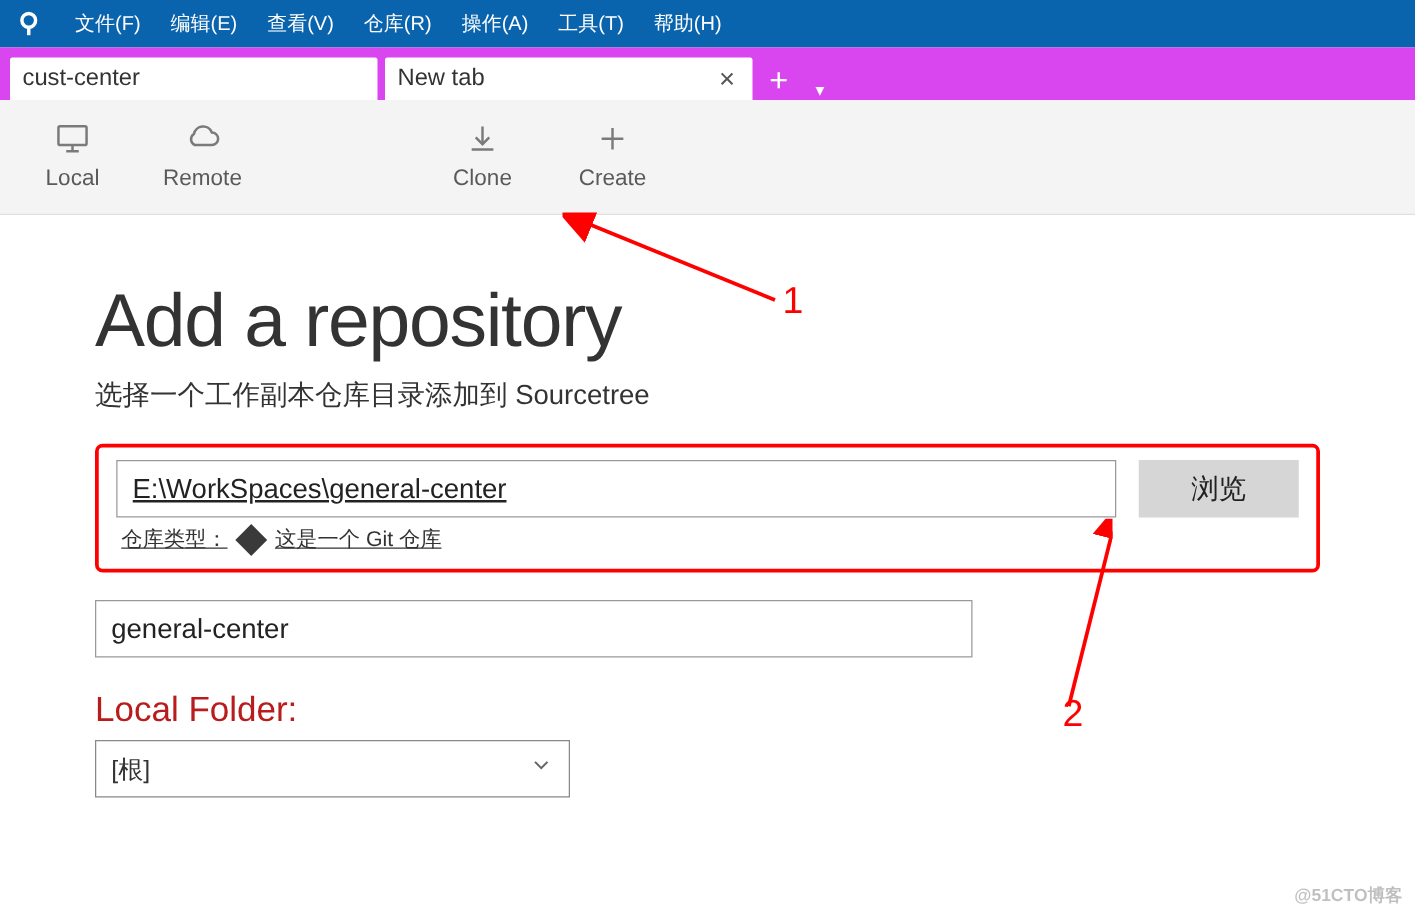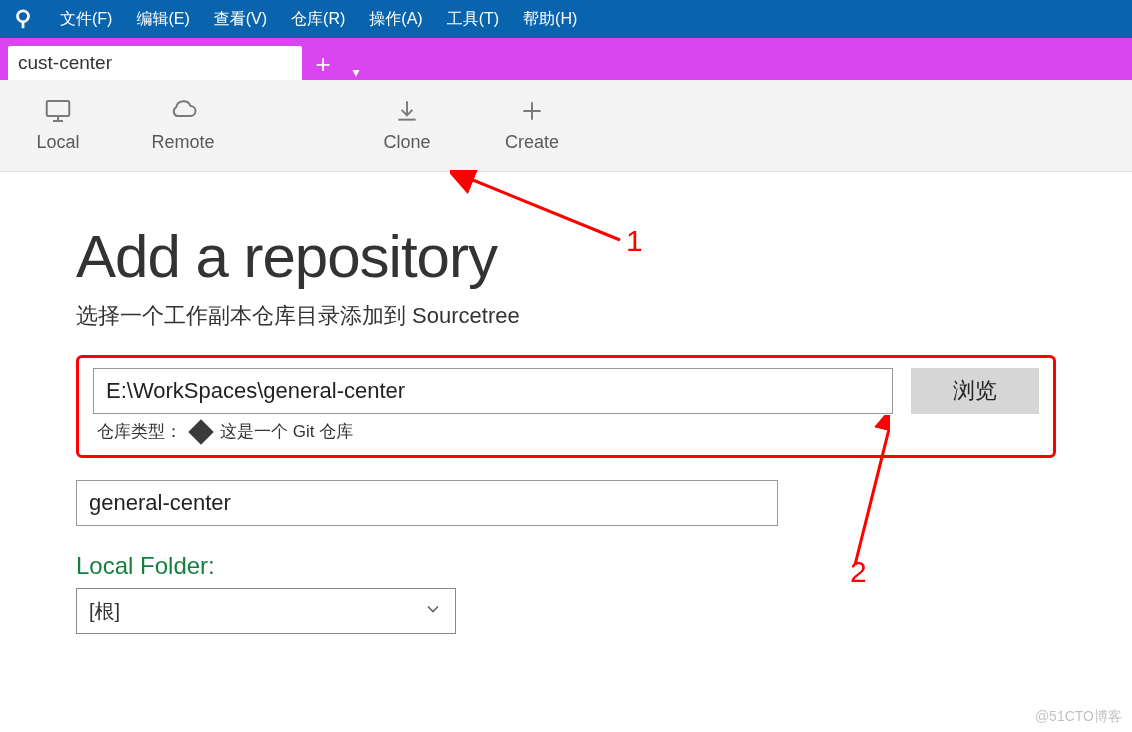--- a/index.html
+++ b/index.html
@@ -9,51 +9,51 @@
 .app-icon { width: 22px; height: 22px; margin: 0 14px 0 4px; display: flex; align-items: center; justify-content: center; }
 .menubar .menu-item { padding: 0 12px; cursor: pointer; height: 38px; display: flex; align-items: center; }
 
 .tabbar { background: #d946ef; height: 42px; display: flex; align-items: flex-end; padding: 0 8px 0 8px; gap: 6px; }
 .tab { background: #fff; height: 34px; min-width: 294px; display: flex; align-items: center; padding: 0 10px; font-size: 19px; color: #333; border-radius: 2px 2px 0 0; position: relative; }
 .tab .close { margin-left: auto; font-size: 22px; color: #555; cursor: pointer; padding: 0 4px; }
 .tab-add { color: #fff; font-size: 26px; width: 30px; text-align: center; cursor: pointer; }
 .tab-dropdown { color: #fff; font-size: 14px; width: 24px; text-align: center; cursor: pointer; }
 
 .toolbar { background: #f4f4f4; height: 92px; display: flex; align-items: center; padding: 0 6px; border-bottom: 1px solid #e0e0e0; }
-.tool-group { display: flex; gap: 21px; }
+.tool-group { display: flex; }
 .tool-spacer { width: 120px; }
 .tool-btn { display: flex; flex-direction: column; align-items: center; justify-content: center; width: 104px; height: 90px; color: #5a5a5a; font-size: 18px; cursor: pointer; border-bottom: 3px solid transparent; }
 .tool-btn.active { color: #0078d4; border-bottom-color: #0078d4; }
 .tool-btn .ico { width: 30px; height: 30px; margin-bottom: 6px; display: flex; align-items: center; justify-content: center; }
 
 .content { padding: 50px 76px 0 76px; position: relative; }
 .page-title { font-size: 60px; font-weight: 300; color: #333; letter-spacing: -1px; }
 .page-subtitle { font-size: 22px; color: #333; margin-top: 10px; }
 
 .highlight-box { border: 3px solid #ff0000; border-radius: 6px; padding: 10px 14px 12px 14px; margin-top: 24px; display: flex; flex-direction: column; gap: 6px; }
 .row-flex { display: flex; gap: 18px; align-items: center; }
-.path-input { flex: 1; height: 46px; border: 1px solid #999; font-size: 22px; padding: 0 12px; color: #222; }
+.path-input { flex: 1; height: 46px; border: 1px solid #999; font-size: 22px; padding: 0 12px; color: #222; text-decoration: underline; }
 .browse-btn { width: 128px; height: 46px; background: #d6d6d6; border: none; font-size: 22px; color: #222; cursor: pointer; }
-.repo-type-line { font-size: 17px; color: #333; display: flex; align-items: center; gap: 10px; padding-left: 4px; }
+.repo-type-line { font-size: 17px; color: #333; display: flex; align-items: center; gap: 10px; padding-left: 4px; text-decoration: underline; }
 .git-diamond { width: 18px; height: 18px; transform: rotate(45deg); background: #3a3a3a; display:inline-block; }
 
 .name-input { width: 702px; height: 46px; border: 1px solid #999; font-size: 22px; padding: 0 12px; margin-top: 22px; color: #222; }
-.field-label { font-size: 24px; color: #15803d; margin-top: 26px; }
+.field-label { font-size: 28px; color: #b91c1c; margin-top: 26px; }
 .select-wrap { width: 380px; height: 46px; border: 1px solid #888; margin-top: 8px; display: flex; align-items: center; padding: 0 12px; font-size: 20px; color: #333; cursor: pointer; justify-content: space-between; }
 .select-chevron { color: #666; }
 
 .add-submit { margin-top: 28px; width: 146px; height: 48px; background: #0a64ad; color: #fff; border: none; font-size: 22px; font-weight: 600; cursor: pointer; }
 
 .annot { position: absolute; pointer-events: none; }
 .annot-1 { left: 450px; top: 170px; width: 190px; height: 90px; }
 .annot-1-num { position: absolute; left: 176px; top: 54px; color: #ff0000; font-size: 30px; }
 .annot-2 { left: 780px; top: 415px; width: 110px; height: 180px; }
 .annot-2-num { position: absolute; left: 70px; top: 140px; color: #ff0000; font-size: 30px; }
 
-.watermark { position: absolute; right: 10px; bottom: 6px; font-size: 14px; color: rgba(0,0,0,.25); }
+.watermark { position: absolute; right: 10px; bottom: 6px; font-size: 14px; color: rgba(0,0,0,.25); font-weight: bold; }
 </style>
 </head>
 <body>
 
 <div class="menubar">
   <div class="app-icon">
     <svg viewBox="0 0 24 24" width="22" height="22">
         <circle cx="12" cy="9" r="6" fill="none" stroke="#fff" stroke-width="3"></circle>
         <rect x="10.5" y="14" width="3" height="8" fill="#fff"></rect>
       </svg>
@@ -63,20 +63,24 @@
   <div class="menu-item">查看(V)</div>
   <div class="menu-item">仓库(R)</div>
   <div class="menu-item">操作(A)</div>
   <div class="menu-item">工具(T)</div>
   <div class="menu-item">帮助(H)</div>
 </div>
 
 <div class="tabbar">
   <div class="tab">
     <span>cust-center</span>
+  </div>
+  <div class="tab">
+    <span>New tab</span>
+    <span class="close">×</span>
   </div>
   <div class="tab-add">+</div>
   <div class="tab-dropdown">▾</div>
 </div>
 
 <div class="toolbar">
   <div class="tool-group">
     <div class="tool-btn">
       <span class="ico">
         <svg viewBox="0 0 24 24" width="30" height="30" fill="none" stroke="#7a7a7a" stroke-width="1.6">

